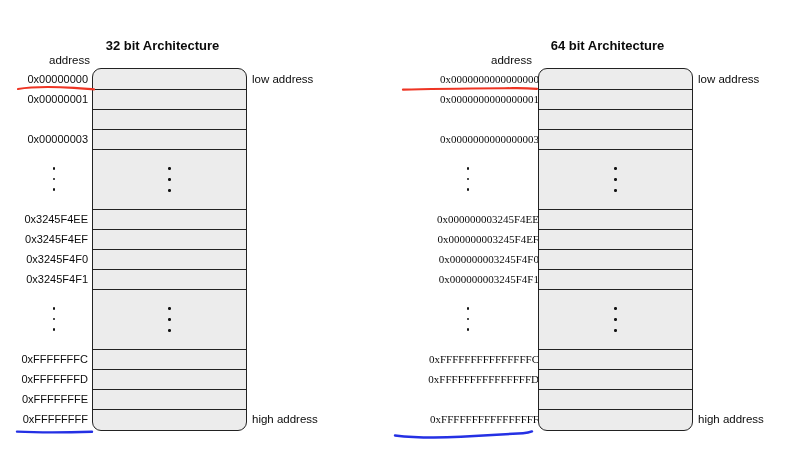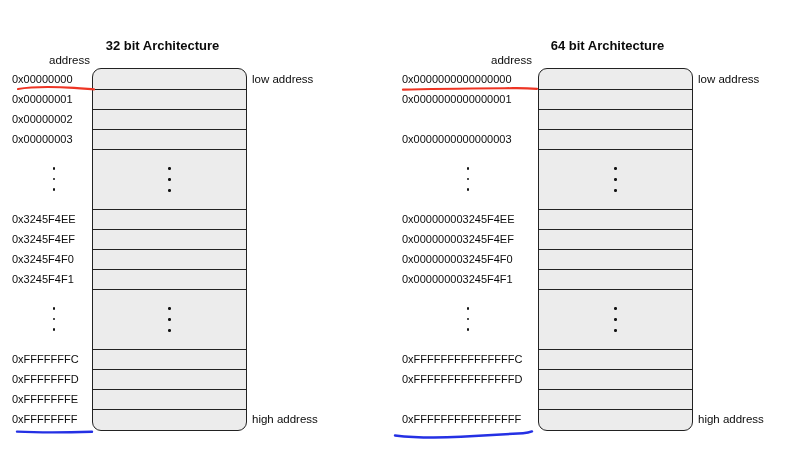--- a/index.html
+++ b/index.html
@@ -20,27 +20,26 @@
   #d64 .title{left:140px;width:155px;}
 
   .addr-header{
     position:absolute;top:42px;height:14px;text-align:right;
     font-size:11.5px;font-weight:500;
   }
   #d32 .addr-header{left:18px;width:72px;}
   #d64 .addr-header{left:14px;width:128px;}
 
   .addr-label{
-    position:absolute;height:20px;line-height:20px;
+    position:absolute;height:20px;line-height:20px;text-align:right;
     font-size:11px;font-weight:500;white-space:nowrap;
     font-variant-numeric:tabular-nums;
-    padding-left:12px;
   }
   #d32 .addr-label{left:0;width:88px;}
-  #d64 .addr-label{left:0;width:140px;}
+  #d64 .addr-label{left:9px;width:140px;font-family:Liberation Serif, serif;}
   .r0{top:57px}.r1{top:77px}.r2{top:97px}.r3{top:117px}
   .r4{top:197px}.r5{top:217px}.r6{top:237px}.r7{top:257px}
   .r8{top:337px}.r9{top:357px}.r10{top:377px}.r11{top:397px}
 
   .memory-box{
     position:absolute;top:56px;width:155px;height:363px;
     box-sizing:border-box;border:1.5px solid #222222;border-radius:9px;
     background:#ececec;overflow:hidden;display:flex;flex-direction:column;
   }
   #d32 .memory-box{left:92px;}
@@ -77,21 +76,20 @@
 </style>
 </head>
 <body>
 
 <section class="diagram" id="d32">
   <div class="title">32 bit Architecture</div>
   <div class="addr-header">address</div>
 
   <div class="addr-label r0">0x00000000</div>
   <div class="addr-label r1">0x00000001</div>
-  <div class="addr-label r2">0x00000002</div>
   <div class="addr-label r3">0x00000003</div>
   <div class="addr-dots g1">
       <span class="dots">
         <i></i>
         <i></i>
         <i></i>
       </span>
     </div>
   <div class="addr-label r4">0x3245F4EE</div>
   <div class="addr-label r5">0x3245F4EF</div>

